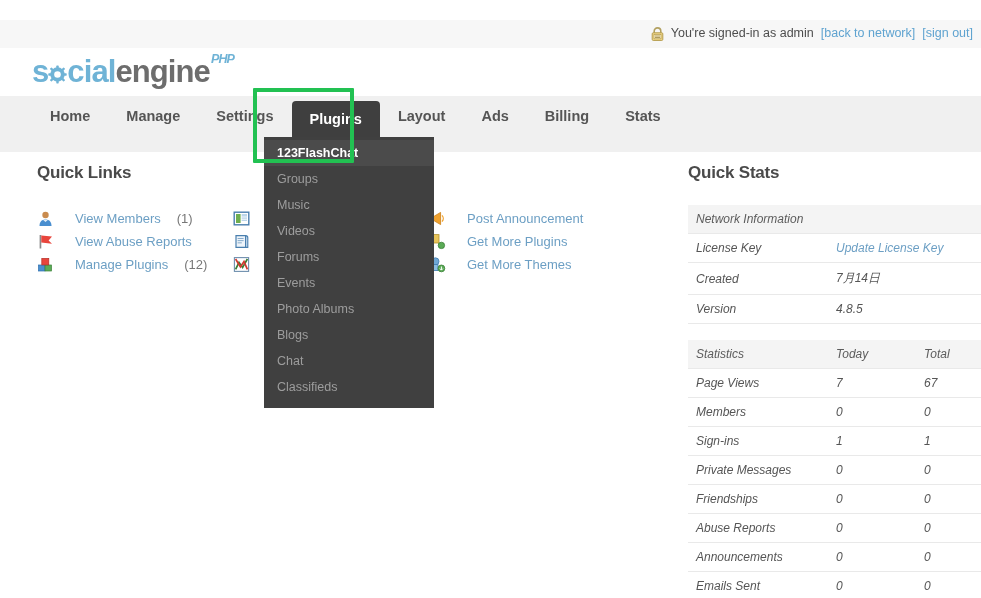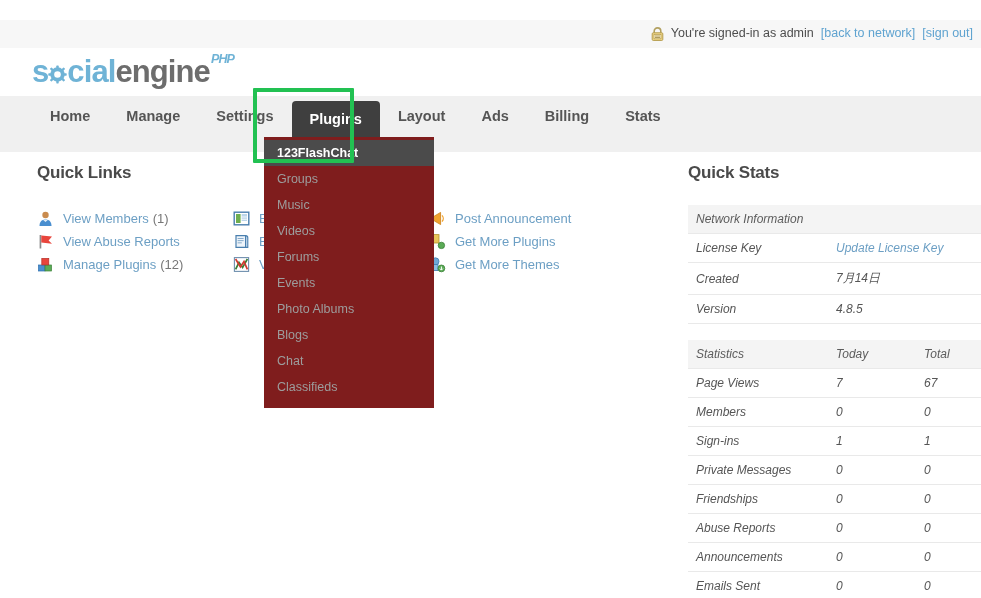--- a/index.html
+++ b/index.html
@@ -130,21 +130,21 @@
     z-index: 40;
     pointer-events: none;
     border-radius: 1px;
   }
 
   
   .dropdown {
     position: absolute;
     left: 264px; top: 117px;
     width: 170px;
-    background: #7f1d1d;
+    background: #404040;
     z-index: 30;
     padding: 3px 0 8px 0;
   }
   .dd-item {
     font-size: 12.5px;
     color: #9d9d9d;
     padding: 6px 0 6px 13px;
     line-height: 14px;
     cursor: pointer;
     white-space: nowrap;
@@ -172,20 +172,21 @@
   .ql-col { position: absolute; top: 0; }
   .ql-col-1 { left: 0; }
   .ql-col-2 { left: 196px; }
   .ql-col-3 { left: 392px; }
   .ql-row {
     display: flex;
     align-items: center;
     height: 23px;
     margin-bottom: 0px;
     white-space: nowrap;
+    gap: 12px;
   }
   .ql-icon {
     width: 18px; height: 18px;
     margin-right: 8px;
     flex: 0 0 18px;
     position: relative;
   }
   .ql-link {
     color: #6c9fc4;
     font-size: 13px;

